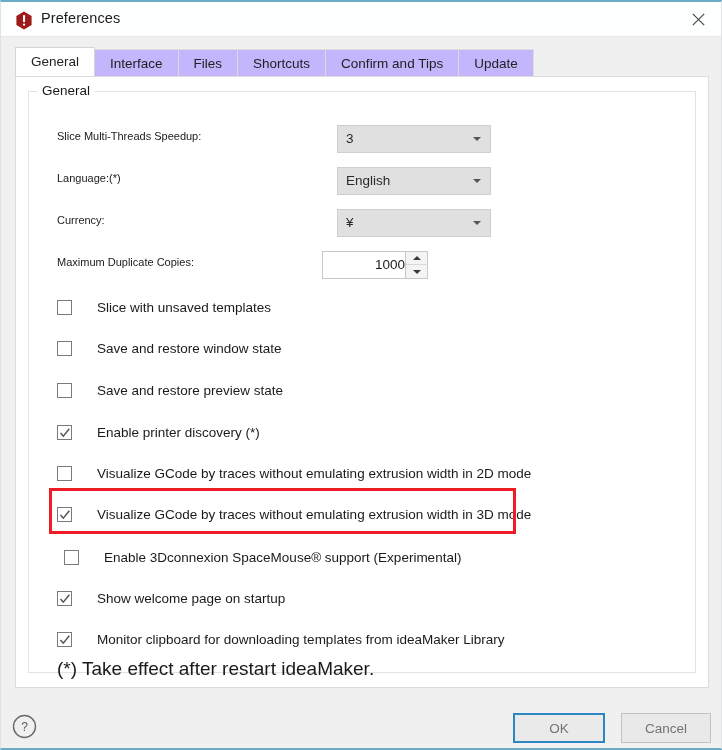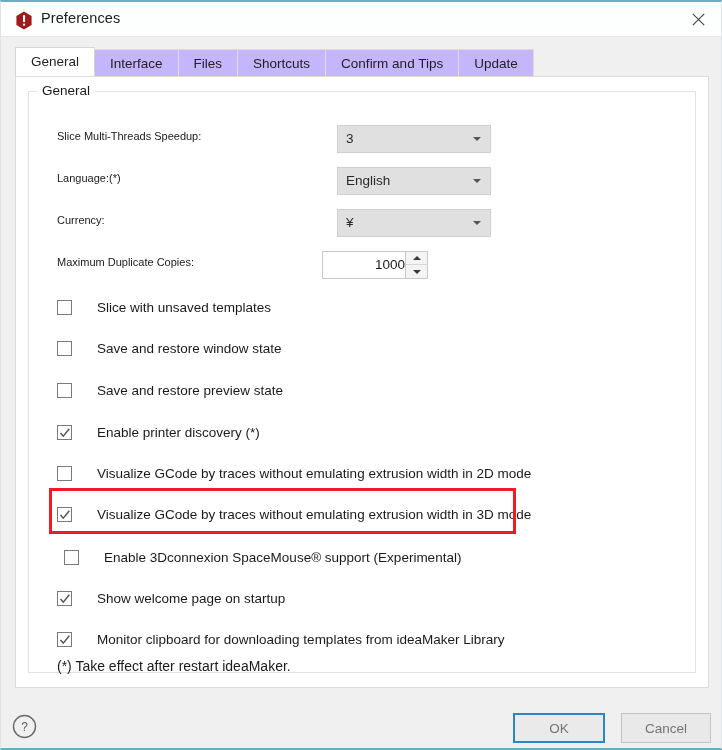--- a/index.html
+++ b/index.html
@@ -241,21 +241,21 @@
     height: 46px;
     border: 3px solid #ee1c25;
     box-sizing: border-box;
     pointer-events: none;
   }
 
   
   .footnote {
     position: absolute;
     left: 28px;
-    font-size: 14px;
+    font-size: 19px;
     color: #1a1a1a;
     white-space: nowrap;
   }
 
   
   .help-btn {
     position: absolute;
     left: 11px; top: 712px;
     width: 25px; height: 25px;
     cursor: pointer;

